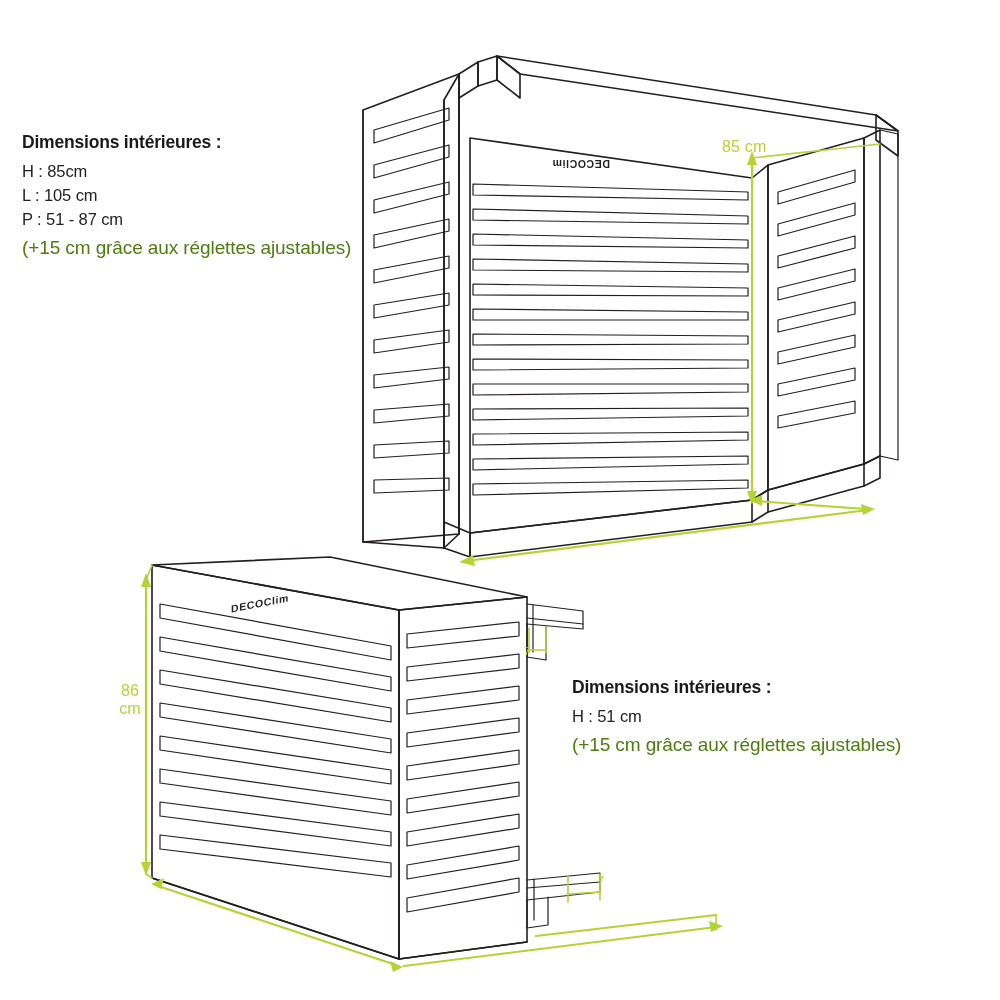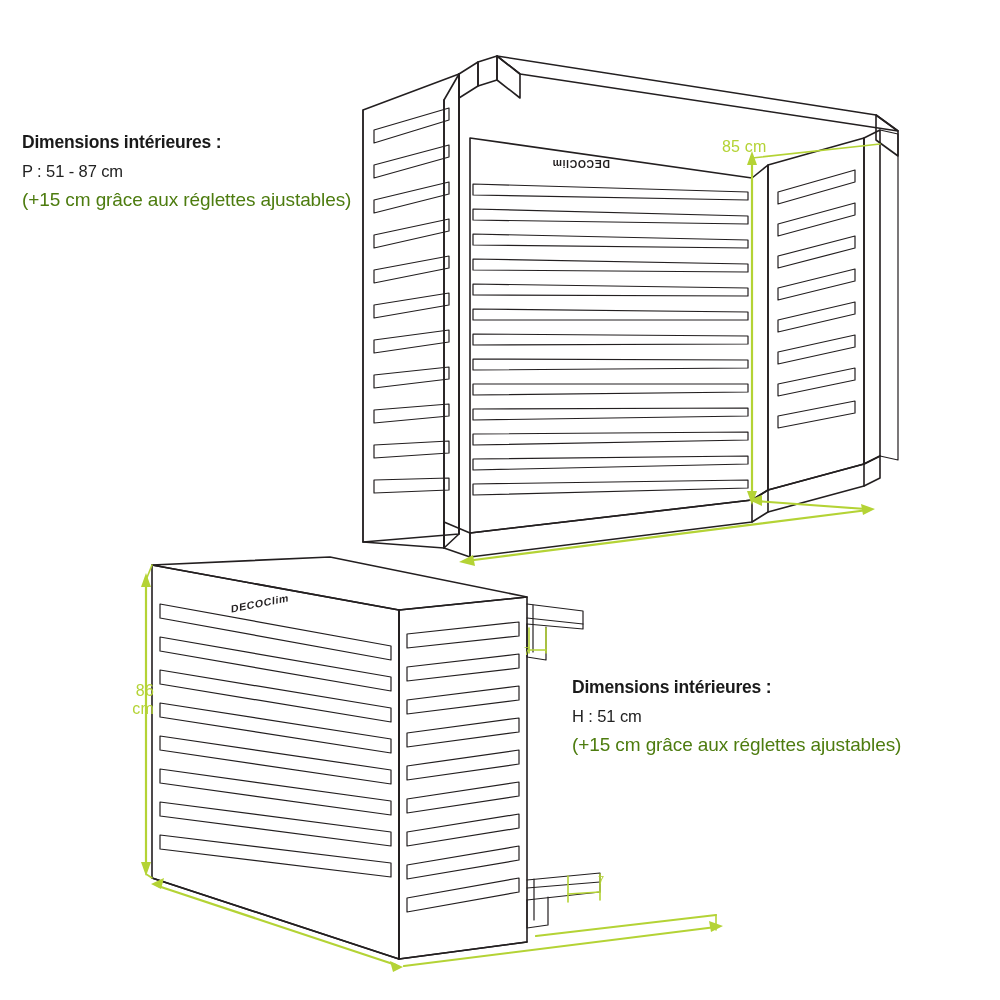--- a/index.html
+++ b/index.html
@@ -62,21 +62,21 @@
   .dimlabel {
     position: absolute;
     color: #b4d335;
     font-size: 16px;
     font-weight: 400;
     letter-spacing: 0.2px;
     white-space: pre-line;
     line-height: 1.15;
   }
   #label-85 { left: 722px; top: 126px; }
-  #label-86 { left: 106px; top: 670px; text-align: right; width: 48px; }
+  #label-86 { left: 106px; top: 670px; text-align: center; width: 48px; }
   #label-7  { left: 524px; top: 633px; font-size: 11px; }
   #label-7b { left: 598px; top: 862px; font-size: 11px; }
 
   .brandtag {
     position: absolute;
     font-size: 10.5px;
     font-weight: bold;
     letter-spacing: 0.6px;
     color: #231f20;
   }
@@ -254,20 +254,22 @@
 
       <path class="dim-thin" d="M 568,864 L 568,890"></path>
       <path class="dim-thin" d="M 600,862 L 600,888"></path>
       <path class="dim-thin" d="M 568,882 L 600,880"></path>
     </g>
 
   </svg>
 
   <div class="textblock" id="interior-text">
     <div class="tb-title">Dimensions intérieures :</div>
+    <div class="tb-line">H : 85cm</div>
+    <div class="tb-line">L : 105 cm</div>
     <div class="tb-line">P : 51 - 87 cm</div>
     <div class="tb-note">(+15 cm grâce aux réglettes ajustables)</div>
   </div>
 
   <div class="textblock" id="exterior-text">
     <div class="tb-title">Dimensions intérieures :</div>
     <div class="tb-line">H : 51 cm</div>
     <div class="tb-note">(+15 cm grâce aux réglettes ajustables)</div>
   </div>
 

